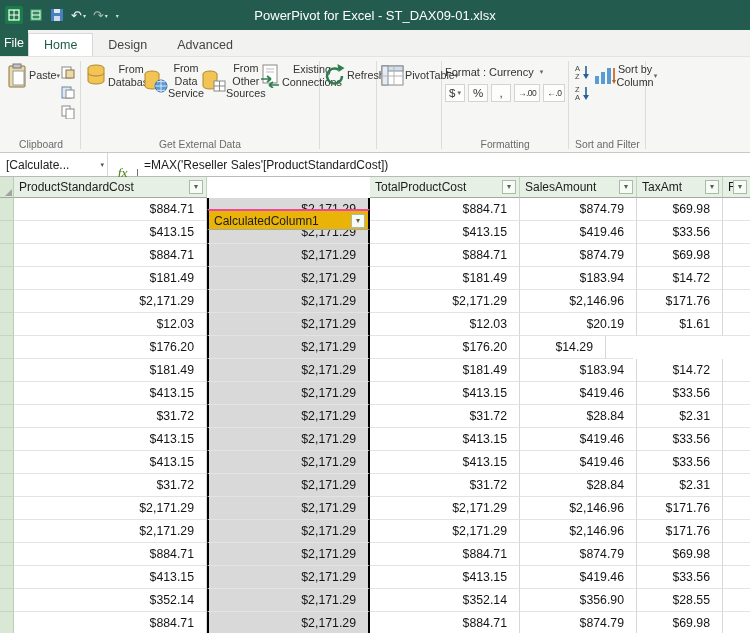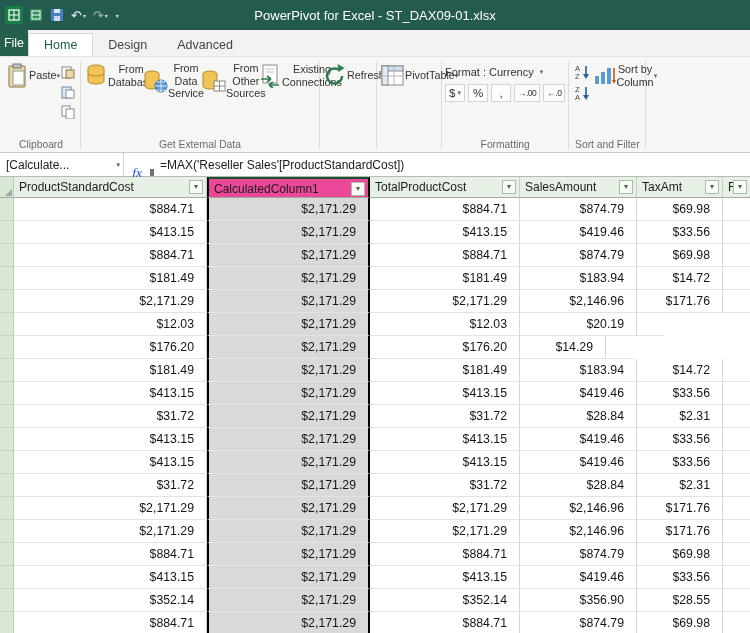--- a/index.html
+++ b/index.html
@@ -61,48 +61,48 @@
   .decbtn { font-size: 8.5px; letter-spacing: -0.5px; }
 
   
   .sf-minis { display: flex; flex-direction: column; gap: 3px; margin-top: 3px; }
   .azbtn { width: 20px; height: 18px; border: 1px solid transparent;
     display: flex; align-items: center; justify-content: center; }
 
   
   .formulabar { height: 24px; border-bottom: 1px solid #b9b9b9; background: #fff;
     display: flex; align-items: stretch; }
-  .name-box { width: 124px; border-right: 1px solid #d6d6d6; display: flex;
+  .name-box { width: 108px; border-right: 1px solid #d6d6d6; display: flex;
     align-items: center; font-size: 12px; color: #222; padding: 0 3px 0 6px; }
   .name-box .nb-text { flex: 1; overflow: hidden; white-space: nowrap; }
   .name-box .dd-icon { font-size: 7px; color: #555; }
-  .fx-btn { width: 30px; border-right: 4px solid #737373; display: flex;
+  .fx-btn { width: 30px; border-right: 1px solid #737373; display: flex;
     align-items: center; justify-content: center;
     font-family: "Liberation Serif", serif; font-style: italic;
-    font-size: 13.5px; color: #1d4ed8; margin-top: 16px; }
+    font-size: 13.5px; color: #4d7c0f; margin-top: 16px; }
   .formula-text { flex: 1; display: flex; align-items: center; padding-left: 6px;
     font-size: 12px; color: #1b1b1b; white-space: nowrap; overflow: hidden; }
 
   
   .grid { width: 750px; }
   .grid-header-row { display: flex; height: 21px; }
   .corner { width: 14px; flex-shrink: 0; background: #d9e8d5; position: relative;
     border-bottom: 1px solid #9fae9b; border-right: 1px solid #bccdb7; }
   .corner:after { content: ""; position: absolute; right: 1px; bottom: 1px;
     border-left: 7px solid transparent; border-bottom: 7px solid #a3a3a3; }
   .col-header { position: relative; flex-shrink: 0; height: 21px;
     background: #e7f0e5; border-bottom: 1px solid #9fae9b;
     border-right: 1px solid #c3d2bf; font-size: 12px; color: #1c1c1c;
     line-height: 20px; padding: 0 18px 0 5px; white-space: nowrap; overflow: hidden; }
   .col-header .ch-label { pointer-events: none; }
   .filter-btn { position: absolute; right: 3px; top: 3px; width: 14px; height: 14px;
     border: 1px solid #a9bda6; background: #f7faf6; color: #4c664a;
     font-size: 8px; line-height: 12px; text-align: center; }
-  .col-header.sel { background: #ec4899; border-top: 2px solid #14532d;
-    border-left: 2px solid #000; border-right: 2px solid #000; }
+  .col-header.sel { background: #eab308; border-top: 2px solid #ec4899;
+    border-left: 2px solid #000; border-right: 2px solid #000; margin-top: 32px; }
 
   .grid-row { display: flex; height: 23px; }
   .row-head { width: 14px; flex-shrink: 0; background: #d9e8d5;
     border-bottom: 1px solid #c5d7c0; border-right: 1px solid #bccdb7; }
   .cell { flex-shrink: 0; height: 23px; background: #fff;
     border-right: 1px solid #d6d6d6; border-bottom: 1px solid #e3e3e3;
     font-size: 12.3px; color: #141414; text-align: right;
     padding: 0 12px 0 2px; line-height: 22px; white-space: nowrap; overflow: hidden; }
   .cell.sel { background: #d9d9d9; border-left: 2px solid #000;
     border-right: 2px solid #000; }
@@ -429,20 +429,21 @@
         <div class="cell col-3">$2,146.96</div>
         <div class="cell col-4">$171.76</div>
         <div class="cell col-5"></div>
       </div>
       <div class="grid-row">
         <div class="row-head"></div>
         <div class="cell col-0">$12.03</div>
         <div class="cell col-1 sel">$2,171.29</div>
         <div class="cell col-2">$12.03</div>
         <div class="cell col-3">$20.19</div>
+        <div class="cell col-4">$1.61</div>
         <div class="cell col-5"></div>
       </div>
       <div class="grid-row">
         <div class="row-head"></div>
         <div class="cell col-0">$176.20</div>
         <div class="cell col-1 sel">$2,171.29</div>
         <div class="cell col-2">$176.20</div>
         <div class="cell col-4">$14.29</div>
         <div class="cell col-5"></div>
       </div>

